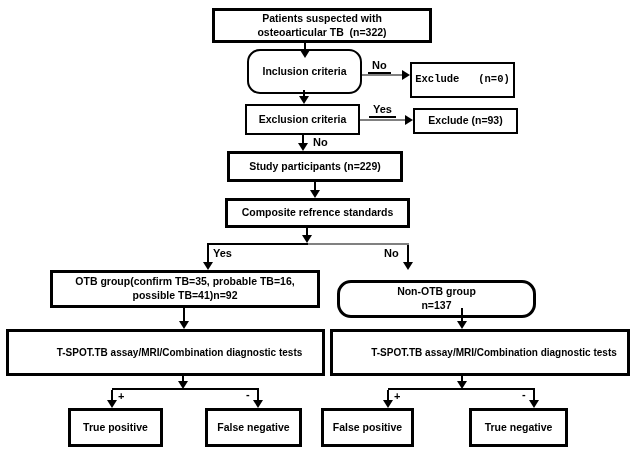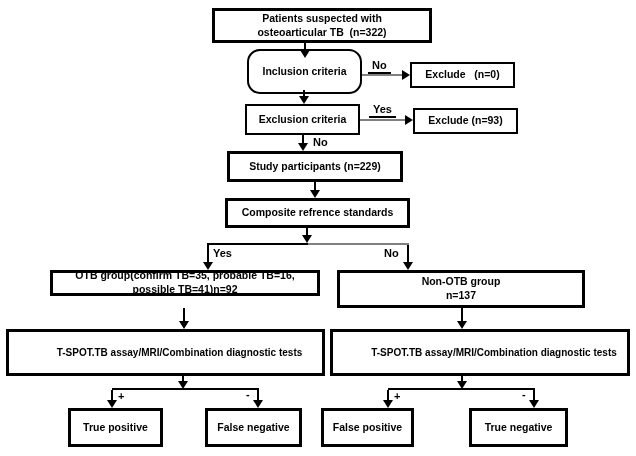--- a/index.html
+++ b/index.html
@@ -32,46 +32,46 @@
 
   <div class="fbox b3" style="left:212px;top:8px;width:220px;height:35px;">
     <span>Patients suspected with
 osteoarticular TB  (n=322)</span>
   </div>
 
   <div class="fbox" style="left:247px;top:49px;width:115px;height:45px;border-radius:13px;">
     <span>Inclusion criteria</span>
   </div>
 
-  <div class="fbox" style="left:410px;top:62px;width:105px;height:26px;">
+  <div class="fbox" style="left:410px;top:62px;width:105px;height:36px;font-family:Liberation Mono, monospace;">
     <span>Exclude   (n=0)</span>
   </div>
 
   <div class="fbox" style="left:245px;top:104px;width:115px;height:31px;">
     <span>Exclusion criteria</span>
   </div>
 
   <div class="fbox" style="left:413px;top:108px;width:105px;height:26px;">
     <span>Exclude (n=93)</span>
   </div>
 
   <div class="fbox b3" style="left:227px;top:151px;width:176px;height:31px;">
     <span>Study participants (n=229)</span>
   </div>
 
   <div class="fbox b3" style="left:225px;top:198px;width:185px;height:30px;">
     <span>Composite refrence standards</span>
   </div>
 
-  <div class="fbox b3" style="left:50px;top:270px;width:270px;height:26px;">
+  <div class="fbox b3" style="left:50px;top:270px;width:270px;height:38px;">
     <span>OTB group(confirm TB=35, probable TB=16,
 possible TB=41)n=92</span>
   </div>
 
-  <div class="fbox b3" style="left:337px;top:270px;width:248px;height:38px;">
+  <div class="fbox b3" style="left:337px;top:280px;width:199px;height:38px;border-radius:14px;">
     <span>Non-OTB group
 n=137</span>
   </div>
 
   <div class="fbox b3 small-text" style="left:6px;top:329px;width:319px;height:47px;">
     <span>T-SPOT.TB assay/MRI/Combination diagnostic tests</span>
   </div>
 
   <div class="fbox b3 small-text" style="left:330px;top:329px;width:300px;height:47px;">
     <span>T-SPOT.TB assay/MRI/Combination diagnostic tests</span>

